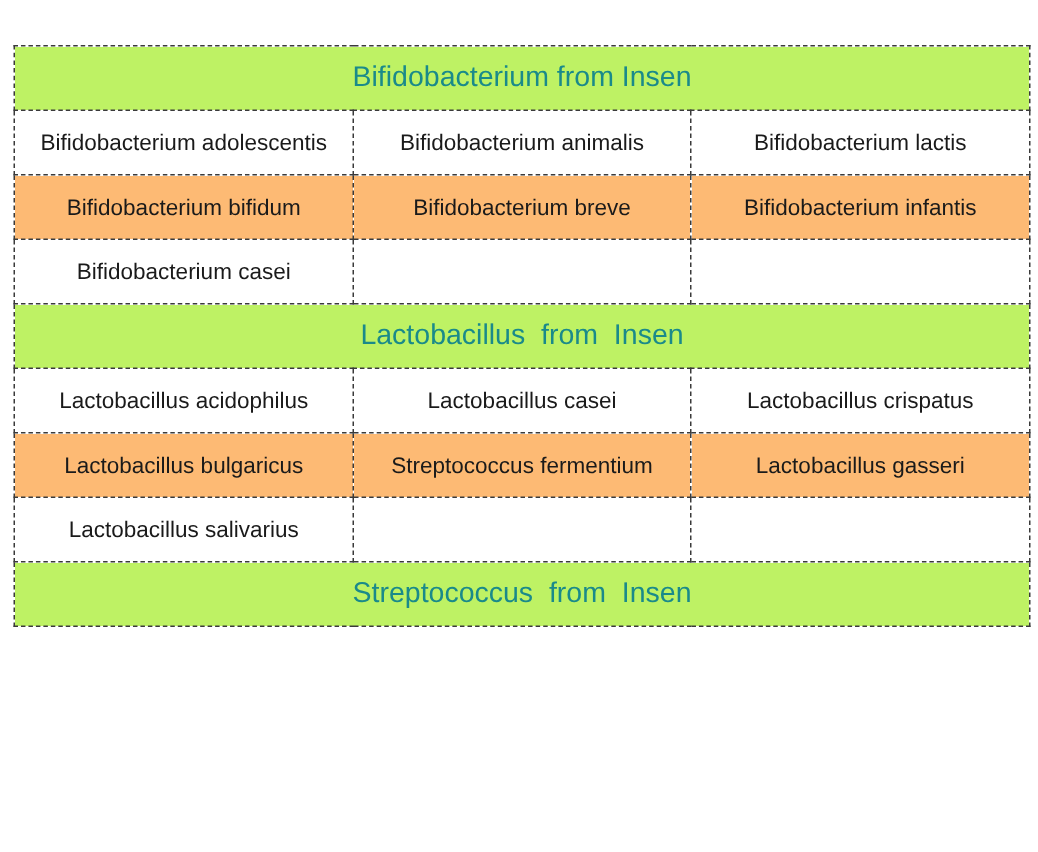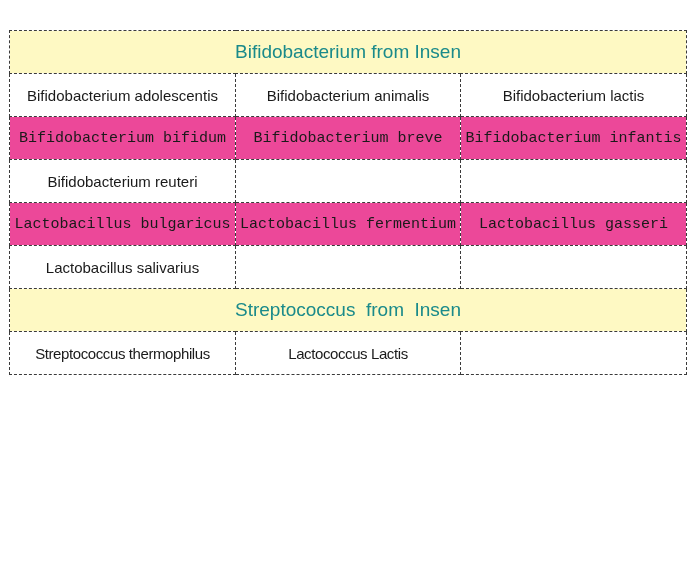--- a/index.html
+++ b/index.html
@@ -7,23 +7,23 @@
   .tbl {
     position: absolute; left: 9px; top: 30px; width: 677px;
     border-collapse: collapse; table-layout: fixed;
   }
   .tbl td {
     border: 1px dashed #3a3a3a;
     height: 42px; padding: 0; text-align: center; vertical-align: middle;
     font-size: 15px; color: #1a1a1a; white-space: nowrap; overflow: hidden;
   }
   .tbl td.hdr {
-    background: #fef9c3; color: #1a8a8a; font-size: 19px; text-align: center;
+    background: #bef264; color: #1a8a8a; font-size: 19px; text-align: center;
   }
-  .tbl tr.teal td { background: #ec4899; font-family: Liberation Mono, monospace; }
+  .tbl tr.teal td { background: #fdba74; }
   .tbl tr.white td { background: #ffffff; }
   .narrow { letter-spacing: -0.4px; }
 </style>
 </head>
 <body>
 
 <table class="tbl">
   <colgroup>
       <col style="width:226px">
       <col style="width:225px">
@@ -37,38 +37,41 @@
       <td>Bifidobacterium adolescentis</td>
       <td>Bifidobacterium animalis</td>
       <td>Bifidobacterium lactis</td>
     </tr>
     <tr class="teal">
       <td>Bifidobacterium bifidum</td>
       <td>Bifidobacterium breve</td>
       <td>Bifidobacterium infantis</td>
     </tr>
     <tr class="white">
-      <td>Bifidobacterium reuteri</td>
+      <td>Bifidobacterium casei</td>
       <td></td>
       <td></td>
     </tr>
 
+    <tr>
+      <td class="hdr" colspan="3" style="white-space:pre">Lactobacillus  from  Insen</td>
+    </tr>
+    <tr class="white">
+      <td>Lactobacillus acidophilus</td>
+      <td>Lactobacillus casei</td>
+      <td>Lactobacillus crispatus</td>
+    </tr>
     <tr class="teal">
       <td>Lactobacillus bulgaricus</td>
-      <td>Lactobacillus fermentium</td>
+      <td>Streptococcus fermentium</td>
       <td>Lactobacillus gasseri</td>
     </tr>
     <tr class="white">
       <td>Lactobacillus salivarius</td>
       <td></td>
       <td></td>
     </tr>
 
     <tr>
       <td class="hdr" colspan="3" style="white-space:pre">Streptococcus  from  Insen</td>
     </tr>
-    <tr class="white">
-      <td class="narrow">Streptococcus thermophilus</td>
-      <td class="narrow">Lactococcus Lactis</td>
-      <td></td>
-    </tr>
   </tbody>
 </table>
 
 </body></html>

